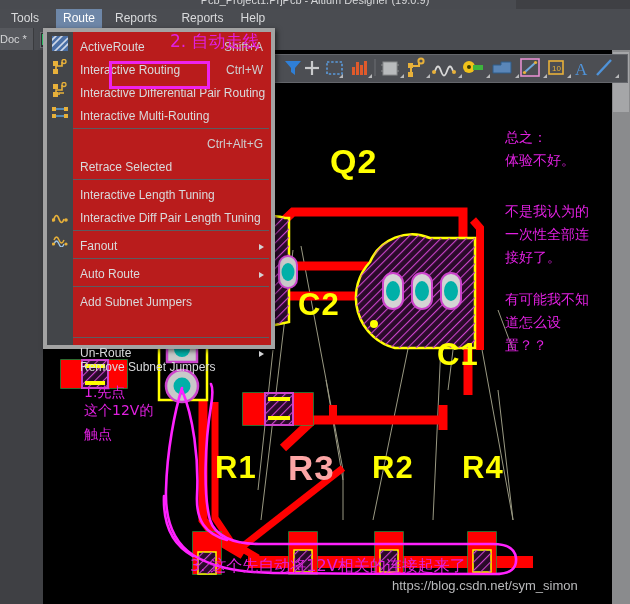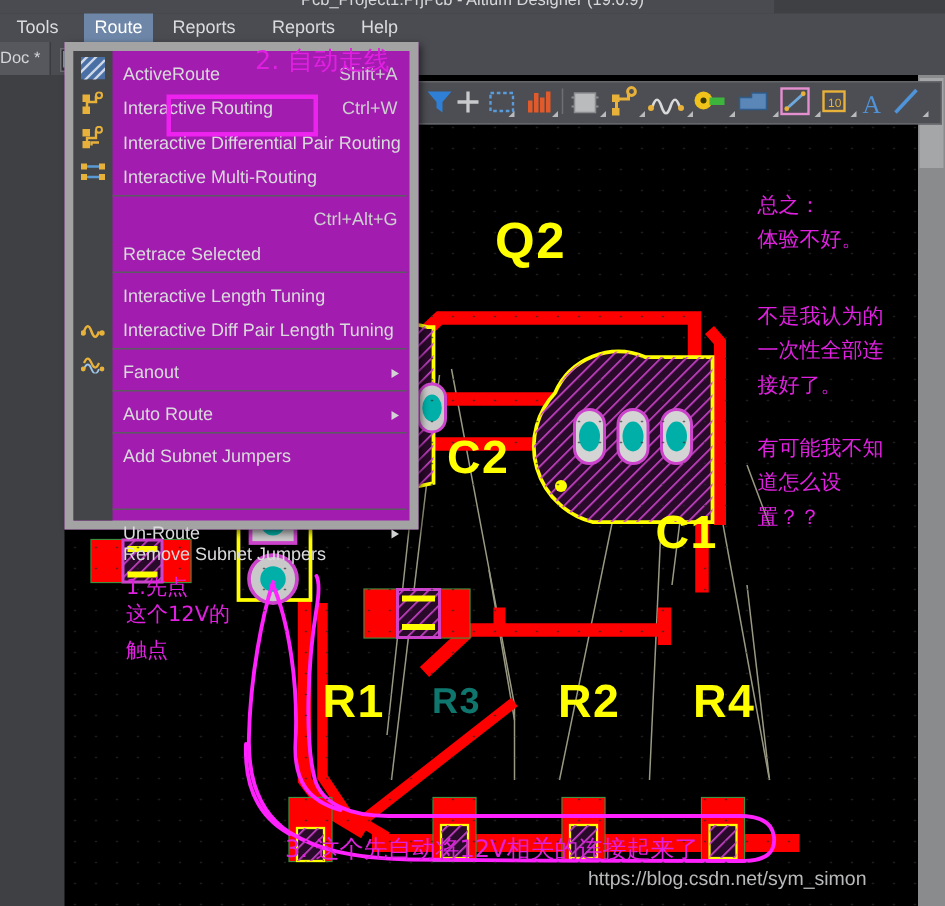--- a/index.html
+++ b/index.html
@@ -37,22 +37,22 @@
      background-size:14px 14px;}
   .vscroll{position:absolute;left:612px;top:50px;width:18px;height:554px;background:#8a8b8d;}
   .vscroll .thumb{position:absolute;left:1px;top:2px;width:16px;height:60px;background:#a5a6a8;}
 
   
   .toolbar{position:absolute;left:274px;top:54px;width:352px;height:27px;background:#4c4e53;
      border:1px solid #64666b;}
   .tarrow{position:absolute;width:0;height:0;border-left:4px solid transparent;border-bottom:4px solid #b9babc;}
 
   
-  .dropdown{position:absolute;left:43px;top:28px;width:224px;height:313px;background:#a21caf;
-     border:6px solid #a3a3a3;box-shadow:2px 2px 5px rgba(0,0,0,.55);}
+  .dropdown{position:absolute;left:43px;top:28px;width:224px;height:313px;background:#b91c1c;
+     border:4px solid #a3a3a3;box-shadow:2px 2px 5px rgba(0,0,0,.55);}
   .dd-gutter{position:absolute;left:0;top:0;width:26px;height:313px;background:#434549;}
   .dd-item{position:absolute;left:0;width:224px;height:23px;line-height:23px;font-size:12px;color:#d9dadc;}
   .dd-item .lbl{position:absolute;left:33px;top:0;white-space:nowrap;}
   .dd-item .sc{position:absolute;right:8px;top:0;font-size:12px;color:#cdced0;}
   .dd-item .sub{position:absolute;right:7px;top:9px;width:0;height:0;
      border-top:3.5px solid transparent;border-bottom:3.5px solid transparent;border-left:5px solid #d2d3d5;}
   .dd-sep{position:absolute;left:26px;width:196px;height:1px;background:#5a5c61;}
   .dd-icon{position:absolute;left:5px;top:4px;width:16px;height:15px;}
   .hl-box{position:absolute;left:62px;top:29px;width:95px;height:22px;border:3px solid #ee22ee;}
 
@@ -222,21 +222,21 @@
           <line x1="0" y1="0" x2="0" y2="6" stroke="#cc44cc" stroke-width="2.2"></line>
         </pattern>
       </defs>
     </svg>
 
     <div id="silklayer">
         <div class="silk" style="left: 287px; top: 94px; font-size: 34px; line-height: 34px; color: rgb(255, 255, 0);">Q2</div>
         <div class="silk" style="left: 255px; top: 239px; font-size: 31px; line-height: 31px; color: rgb(255, 255, 0);">C2</div>
         <div class="silk" style="left: 394px; top: 289px; font-size: 31px; line-height: 31px; color: rgb(255, 255, 0);">C1</div>
         <div class="silk" style="left: 172px; top: 402px; font-size: 31px; line-height: 31px; color: rgb(255, 255, 0);">R1</div>
-        <div class="silk" style="left: 245px; top: 402px; font-size: 24px; line-height: 31px; color: #0f766e;">R3</div>
+        <div class="silk" style="left: 245px; top: 402px; font-size: 35px; line-height: 31px; color: #fca5a5;">R3</div>
         <div class="silk" style="left: 329px; top: 402px; font-size: 31px; line-height: 31px; color: rgb(255, 255, 0);">R2</div>
         <div class="silk" style="left: 419px; top: 402px; font-size: 31px; line-height: 31px; color: rgb(255, 255, 0);">R4</div>
       </div>
   </div>
 
   <div class="vscroll">
     <div class="thumb"></div>
   </div>
 
   <div class="toolbar" id="toolbar">

